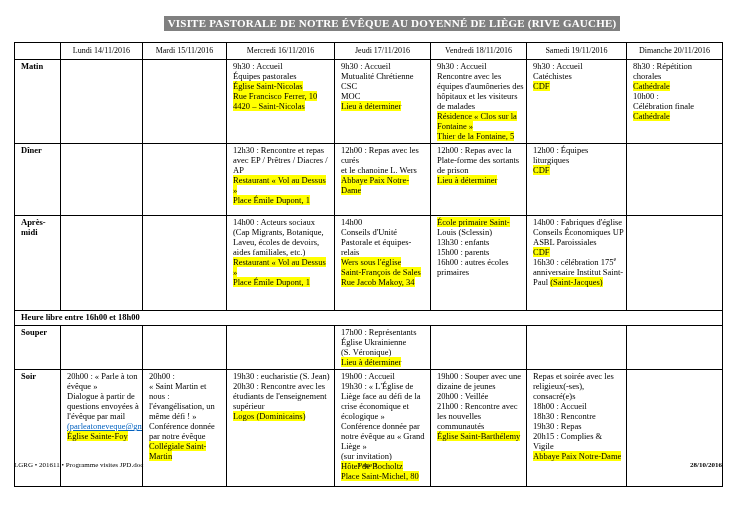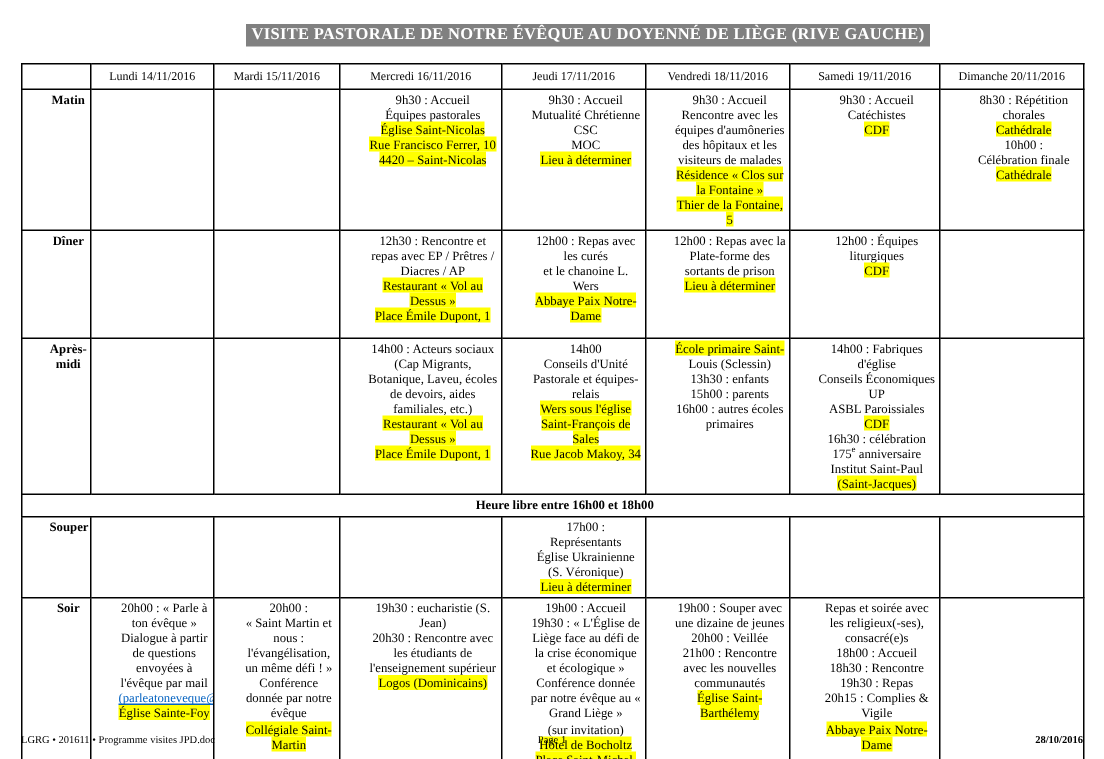--- a/index.html
+++ b/index.html
@@ -11,35 +11,35 @@
   .doc-title{
     display:inline-block;background:#808080;color:#ffffff;font-weight:bold;
     font-size:11px;line-height:15px;padding:0 4px;letter-spacing:.2px;
   }
   table.schedule{
     position:absolute;left:14px;top:42px;width:708px;
     border-collapse:collapse;table-layout:fixed;
     font-size:8.5px;line-height:1.18;
   }
   .schedule th,.schedule td{
-    border:1px solid #000;vertical-align:top;text-align:center;
-    padding:1px 2px 2px 18px;overflow:hidden;
+    border:1px solid #000;vertical-align:top;text-align:left;
+    padding:1px 2px 2px 6px;overflow:hidden;
   }
   .schedule thead th{
     font-weight:normal;text-align:center;vertical-align:middle;
     font-size:8px;height:14px;padding:1px 0;
   }
   .row-label{font-weight:bold;font-size:8.5px;}
   .banner-cell{text-align:center;font-weight:bold;height:11px;padding:0 0 1px 0;font-size:8.5px;}
   .para{margin:0;}
   .hl{background:#ffff00;}
   .link{color:#0563c1;text-decoration:underline;}
   sup{font-size:6px;line-height:0;}
   .footer{
-    position:absolute;left:14px;right:14px;top:489px;height:12px;
+    position:absolute;left:14px;right:14px;top:461px;height:12px;
     font-size:7px;
   }
   .footer .f-left{position:absolute;left:0;top:0;}
   .footer .f-center{position:absolute;left:0;width:100%;text-align:center;top:0;}
   .footer .f-right{position:absolute;right:0;top:0;font-weight:bold;}
   col.c-label{width:46px;}
   col.c-lun{width:82px;}
   col.c-mar{width:84px;}
   col.c-mer{width:108px;}
   col.c-jeu{width:96px;}

